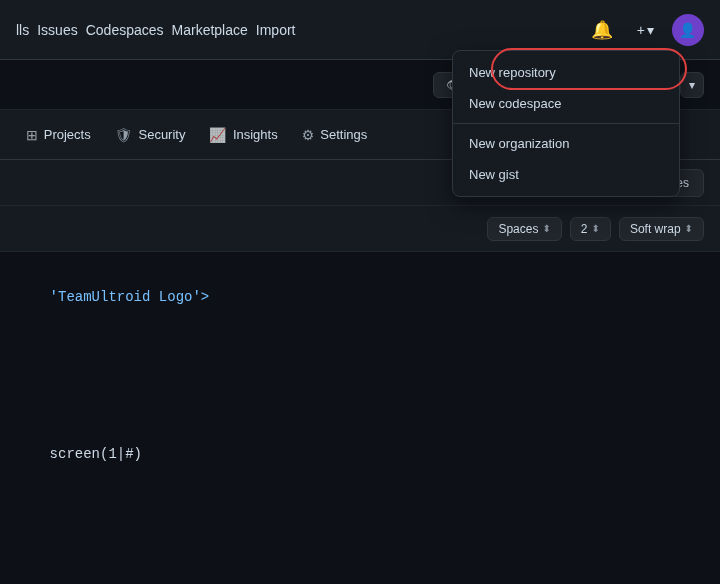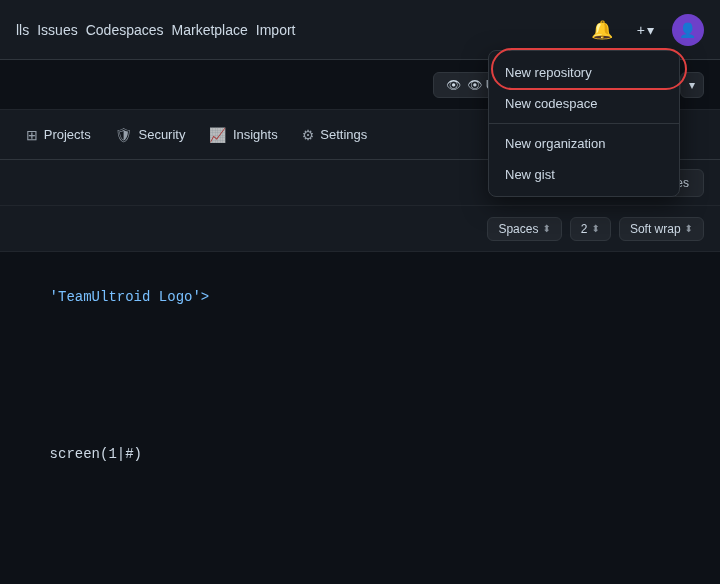--- a/index.html
+++ b/index.html
@@ -80,21 +80,21 @@
     }
 
     
     .dropdown {
       position: absolute;
       top: 50px;
       right: 40px;
       background: #161b22;
       border: 1px solid #30363d;
       border-radius: 8px;
-      width: 192px;
+      width: 228px;
       z-index: 100;
       box-shadow: 0 8px 24px rgba(0,0,0,0.5);
       padding: 6px 0;
     }
     .dropdown-item {
       padding: 8px 16px;
       color: #cdd9e5;
       font-size: 13px;
       cursor: pointer;
       white-space: nowrap;

